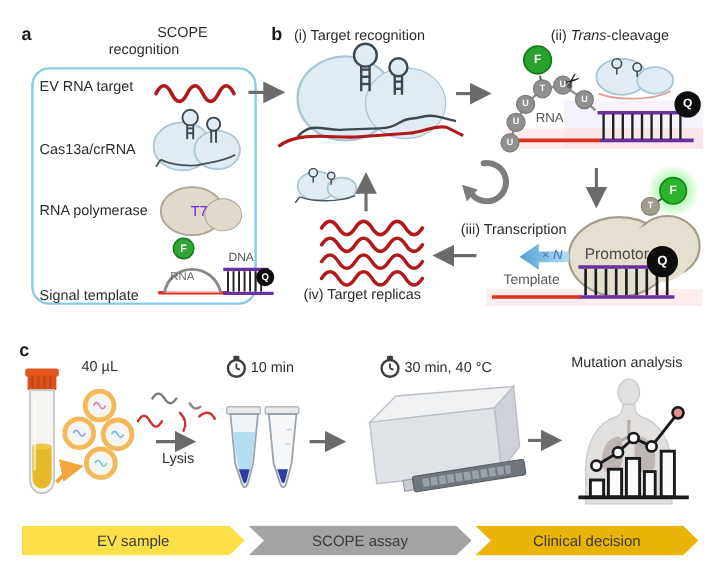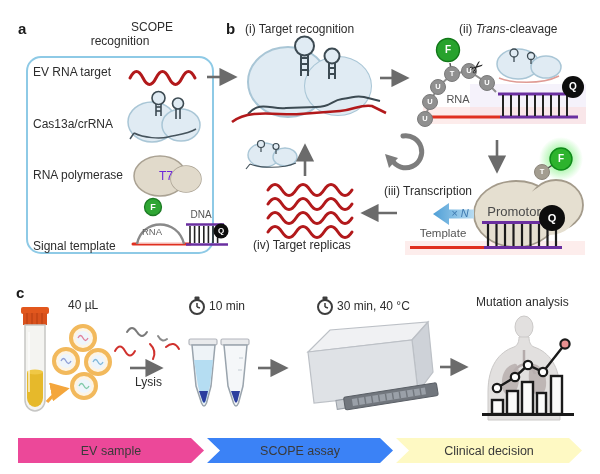--- a/index.html
+++ b/index.html
@@ -367,24 +367,24 @@
   <div class="txt ctr circle-letter" style="left:552px;top:218px;font-size:11px;">Q</div>
 
   <div class="txt panel-letter" style="left:16px;top:284px;">c</div>
   <div class="txt" style="left:68px;top:299px;">40 µL</div>
   <div class="txt" style="left:135px;top:376px;">Lysis</div>
   <div class="txt" style="left:209px;top:300px;">10 min</div>
   <div class="txt" style="left:337px;top:300px;">30 min, 40 °C</div>
   <div class="txt" style="left:476px;top:296px;">Mutation analysis</div>
 
   <div class="banner">
-    <div class="chev first" style="background: #ec4899;">
+    <div class="chev first" style="background: #fde047;">
         <span>EV sample</span>
       </div>
-    <div class="chev" style="background: #3b82f6;">
+    <div class="chev" style="background: #a3a3a3;">
         <span>SCOPE assay</span>
       </div>
-    <div class="chev" style="background: #fef9c3;">
+    <div class="chev" style="background: #eab308;">
         <span>Clinical decision</span>
       </div>
   </div>
 
 </div>
 
 </body></html>

